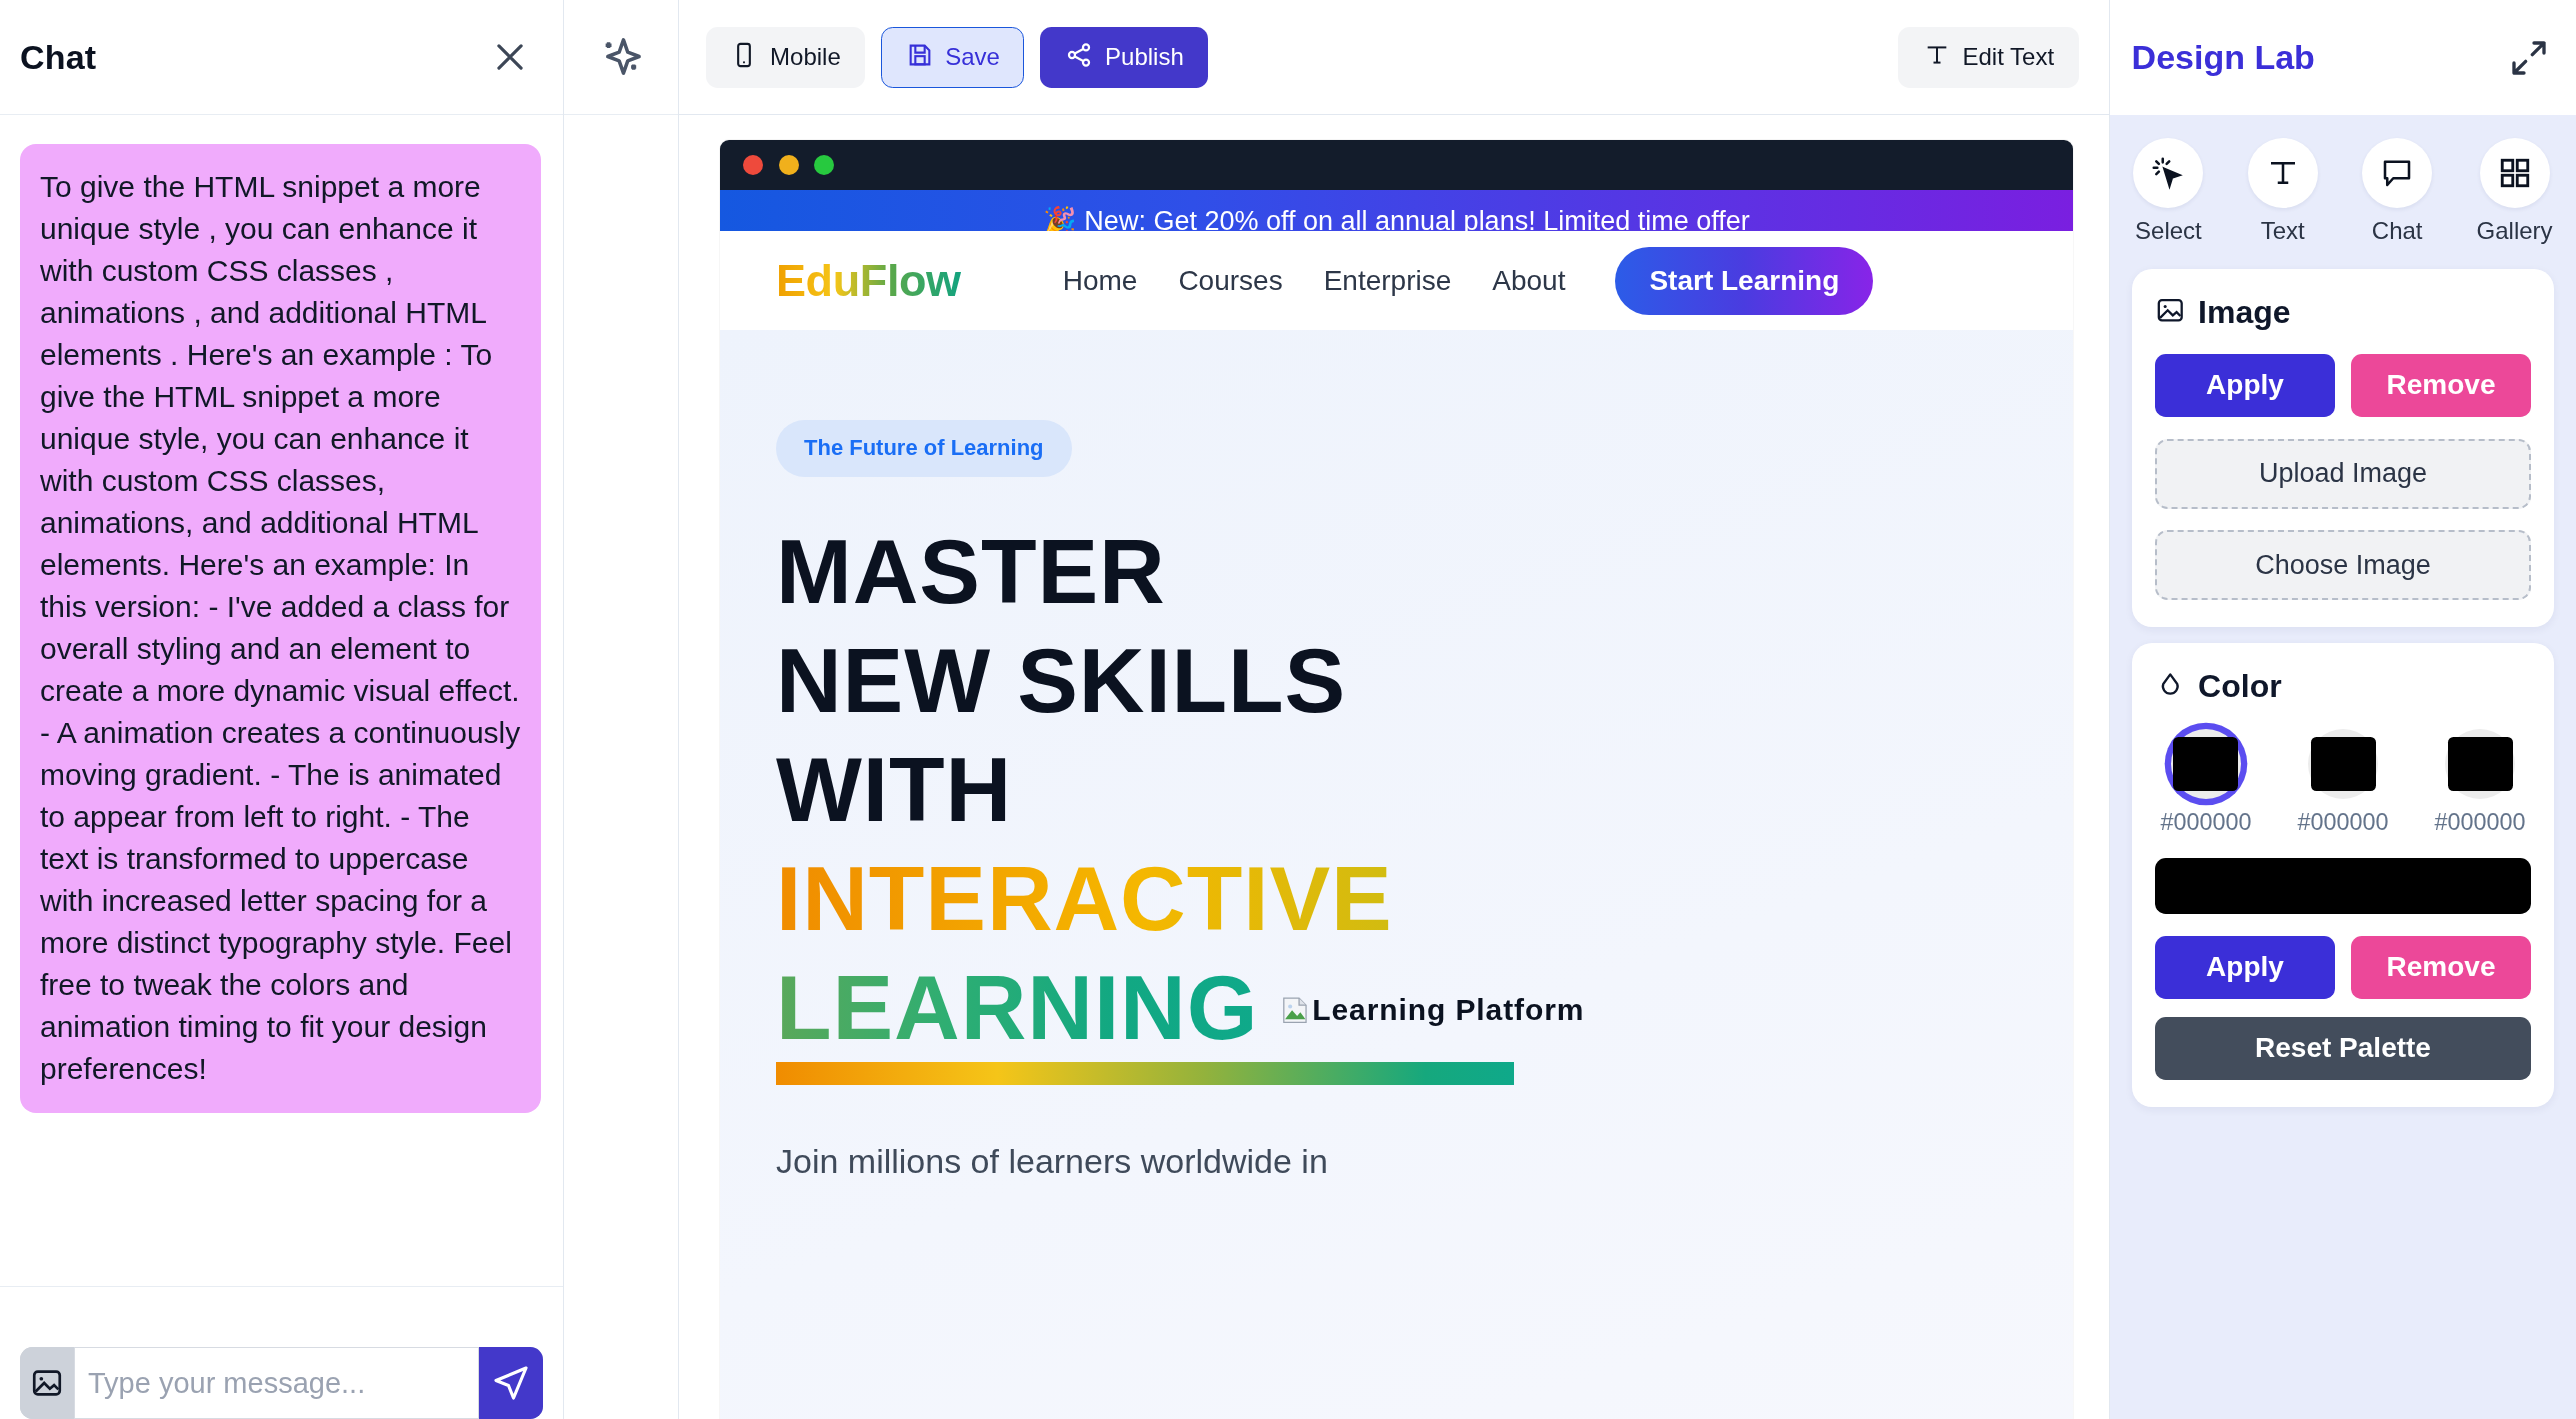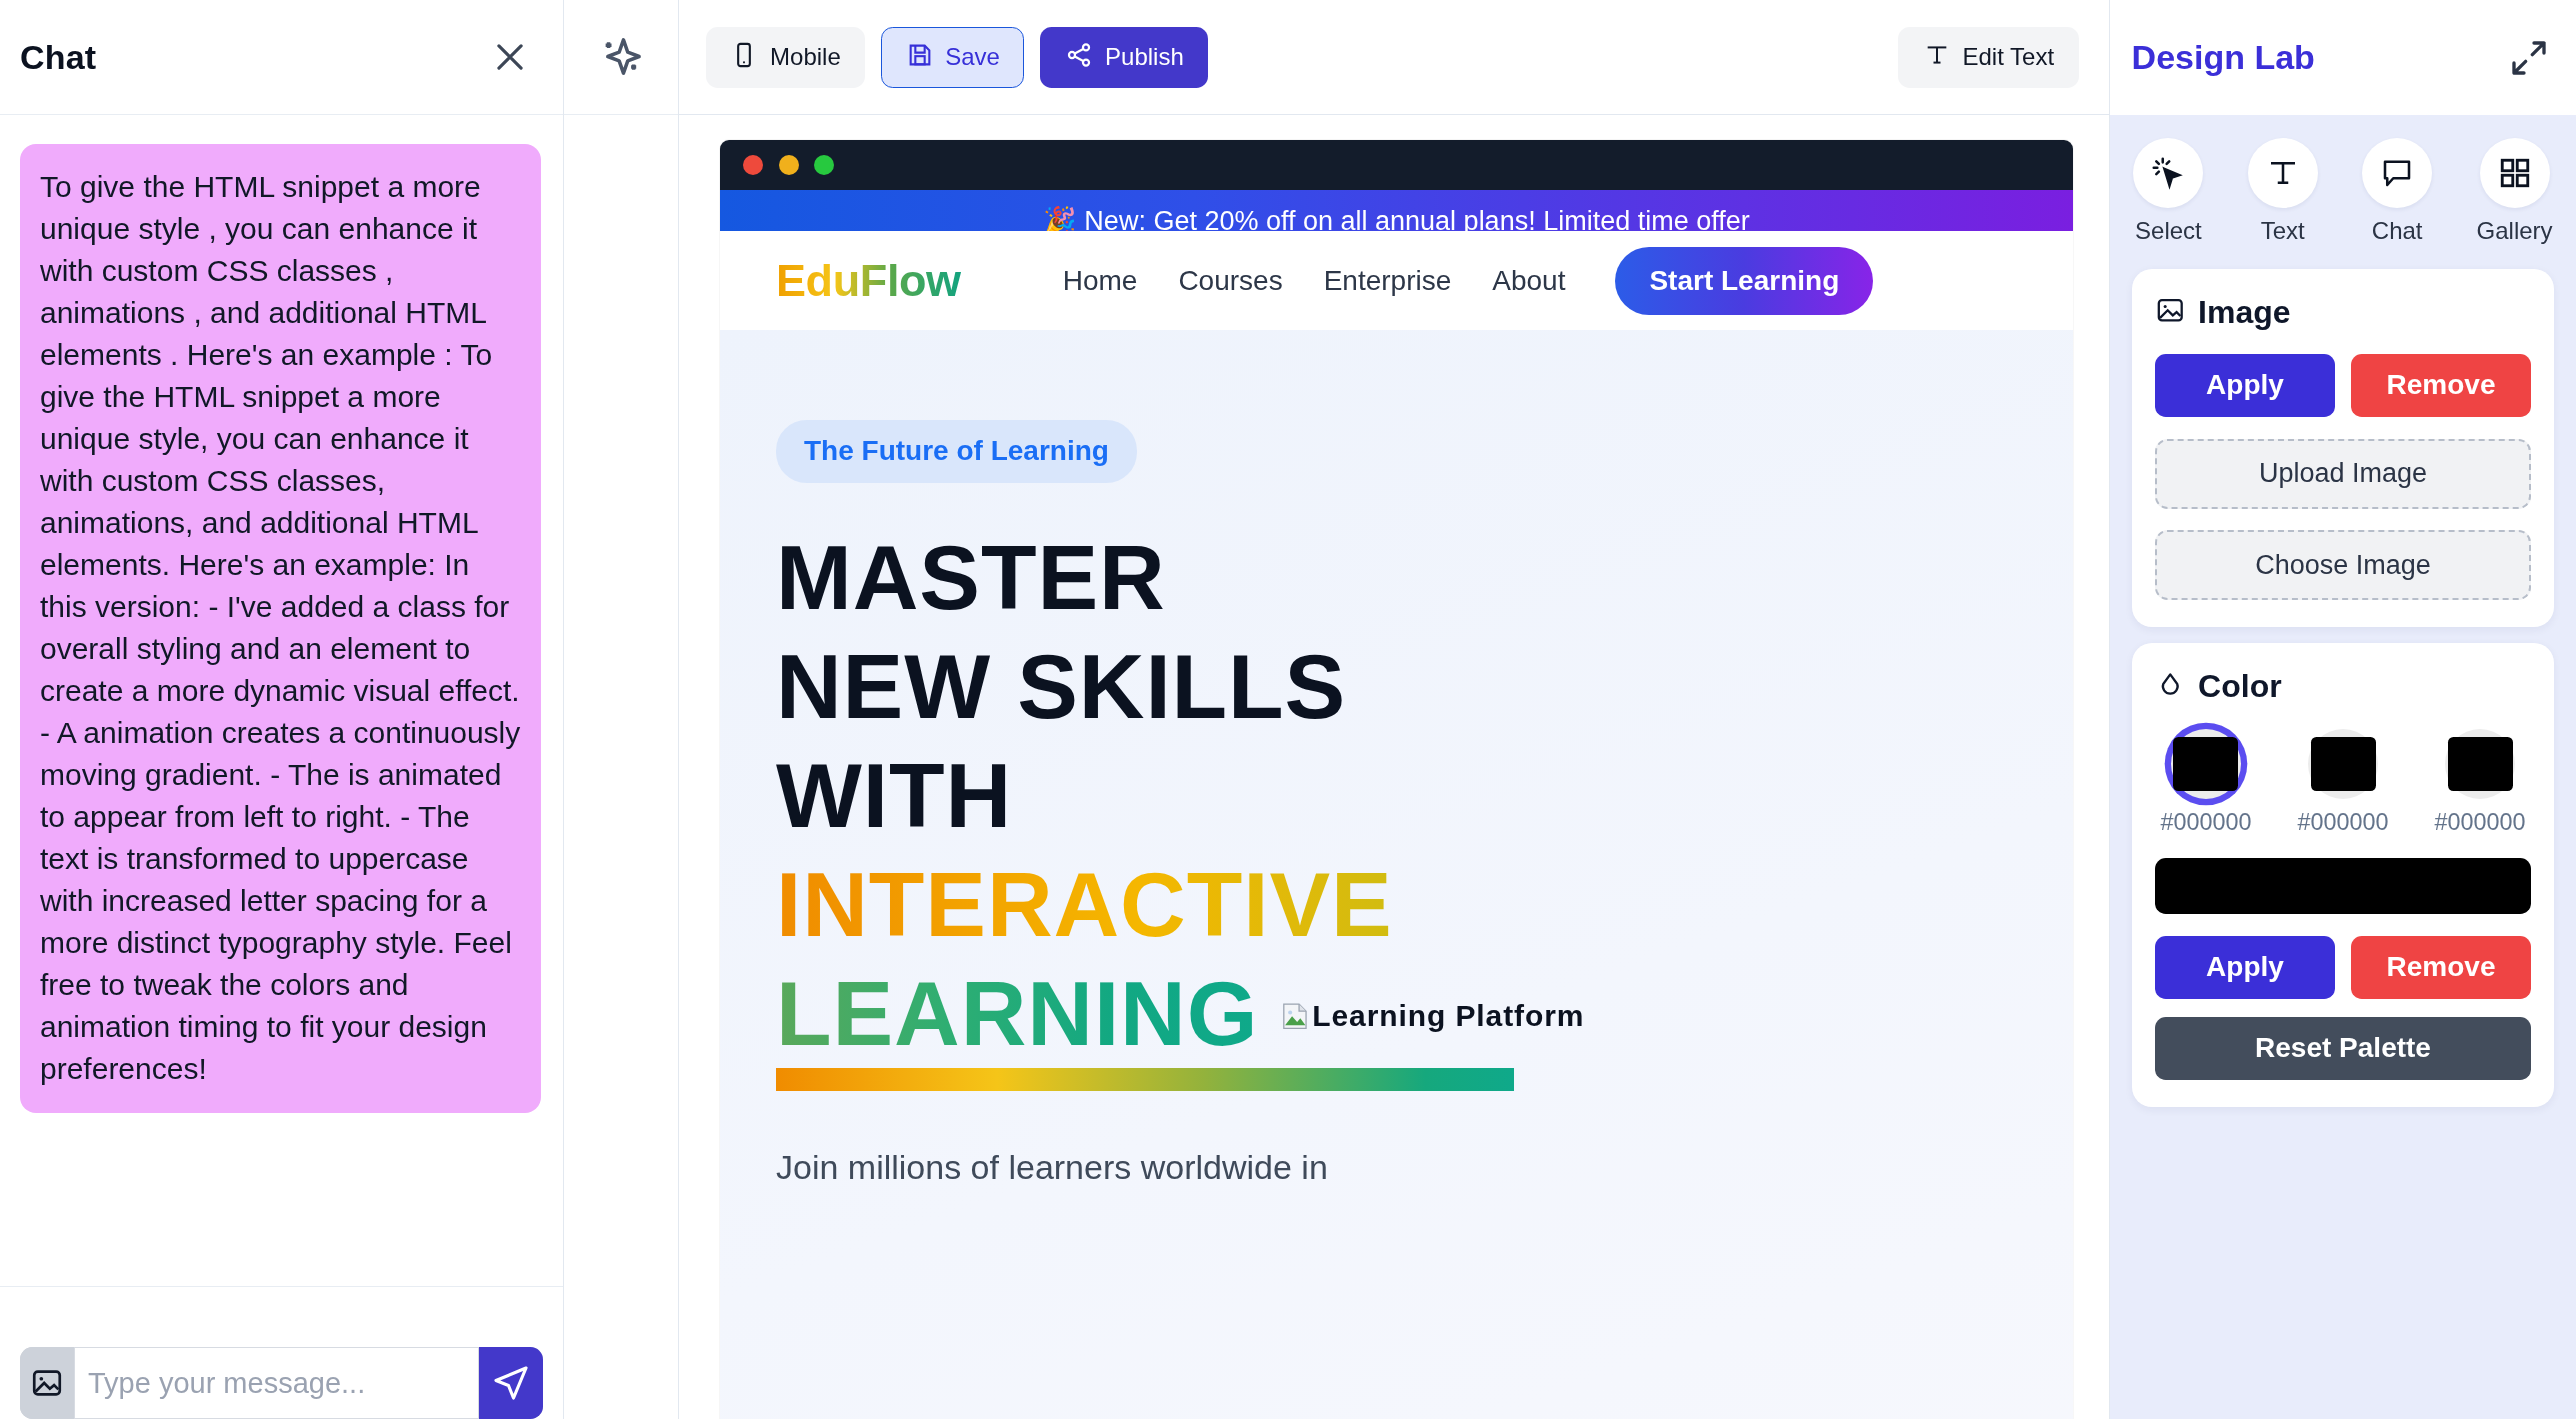--- a/index.html
+++ b/index.html
@@ -131,21 +131,21 @@
     font-size: 28px; font-weight: bold; cursor: pointer; white-space: nowrap;
     background: linear-gradient(90deg,#2c5ce8 0%,#4a3ce0 50%,#8824e8 100%);
   }
 
   .hero {
     background: linear-gradient(160deg,#eef3fc 0%,#f3f6fd 55%,#f7f8fd 100%);
     padding: 90px 0 0 56px; height: 100%;
   }
   .pill {
     display: inline-block; background: #d9e6fb; color: #1a6ef5;
-    font-size: 28px; font-weight: bold; border-radius: 30.5px; padding: 15.3px 28px;
+    font-size: 22px; font-weight: bold; border-radius: 30.5px; padding: 15.3px 28px;
   }
   .headline {
     margin-top: 49px; font-size: 91px; font-weight: bold; line-height: 1.0;
     color: #0b1220; letter-spacing: 0.9px;
   }
   .headline .ln { display: block; margin-bottom: 18px; }
   .grad1 {
     background: linear-gradient(90deg,#f08c00 0%,#f5b700 28%,#c9bd14 52%,#7ab03f 78%,#4fa85f 100%);
     -webkit-background-clip: text; background-clip: text; color: transparent;
   }
@@ -204,21 +204,21 @@
   }
   .select-box svg { width: 25px; height: 25px; }
 
   .btn-row { display: flex; gap: 16px; margin-top: 21.6px; }
   .pbtn {
     flex: 1 1 0; height: 63px; border: none; border-radius: 10.8px; cursor: pointer;
     color: #fff; font-size: 28px; font-weight: bold;
     font-family: "Liberation Sans", sans-serif;
   }
   .pbtn.apply { background: #3b2fd8; }
-  .pbtn.remove { background: #ef4444; }
+  .pbtn.remove { background: #ec4899; }
   .dashed {
     width: 100%; height: 70px; margin-top: 21.6px;
     border: 2.7px dashed #b6bdc9; border-radius: 12.6px; background: #f1f2f4;
     font-size: 27px; color: #2b3445; cursor: pointer;
     display: flex; align-items: center; justify-content: center;
     font-family: "Liberation Sans", sans-serif;
   }
 
   .swatches { display: flex; justify-content: space-between; padding: 0 5.4px; margin-top: 5.4px; }
   .sw-col { display: flex; flex-direction: column; align-items: center; gap: 10.8px; }

